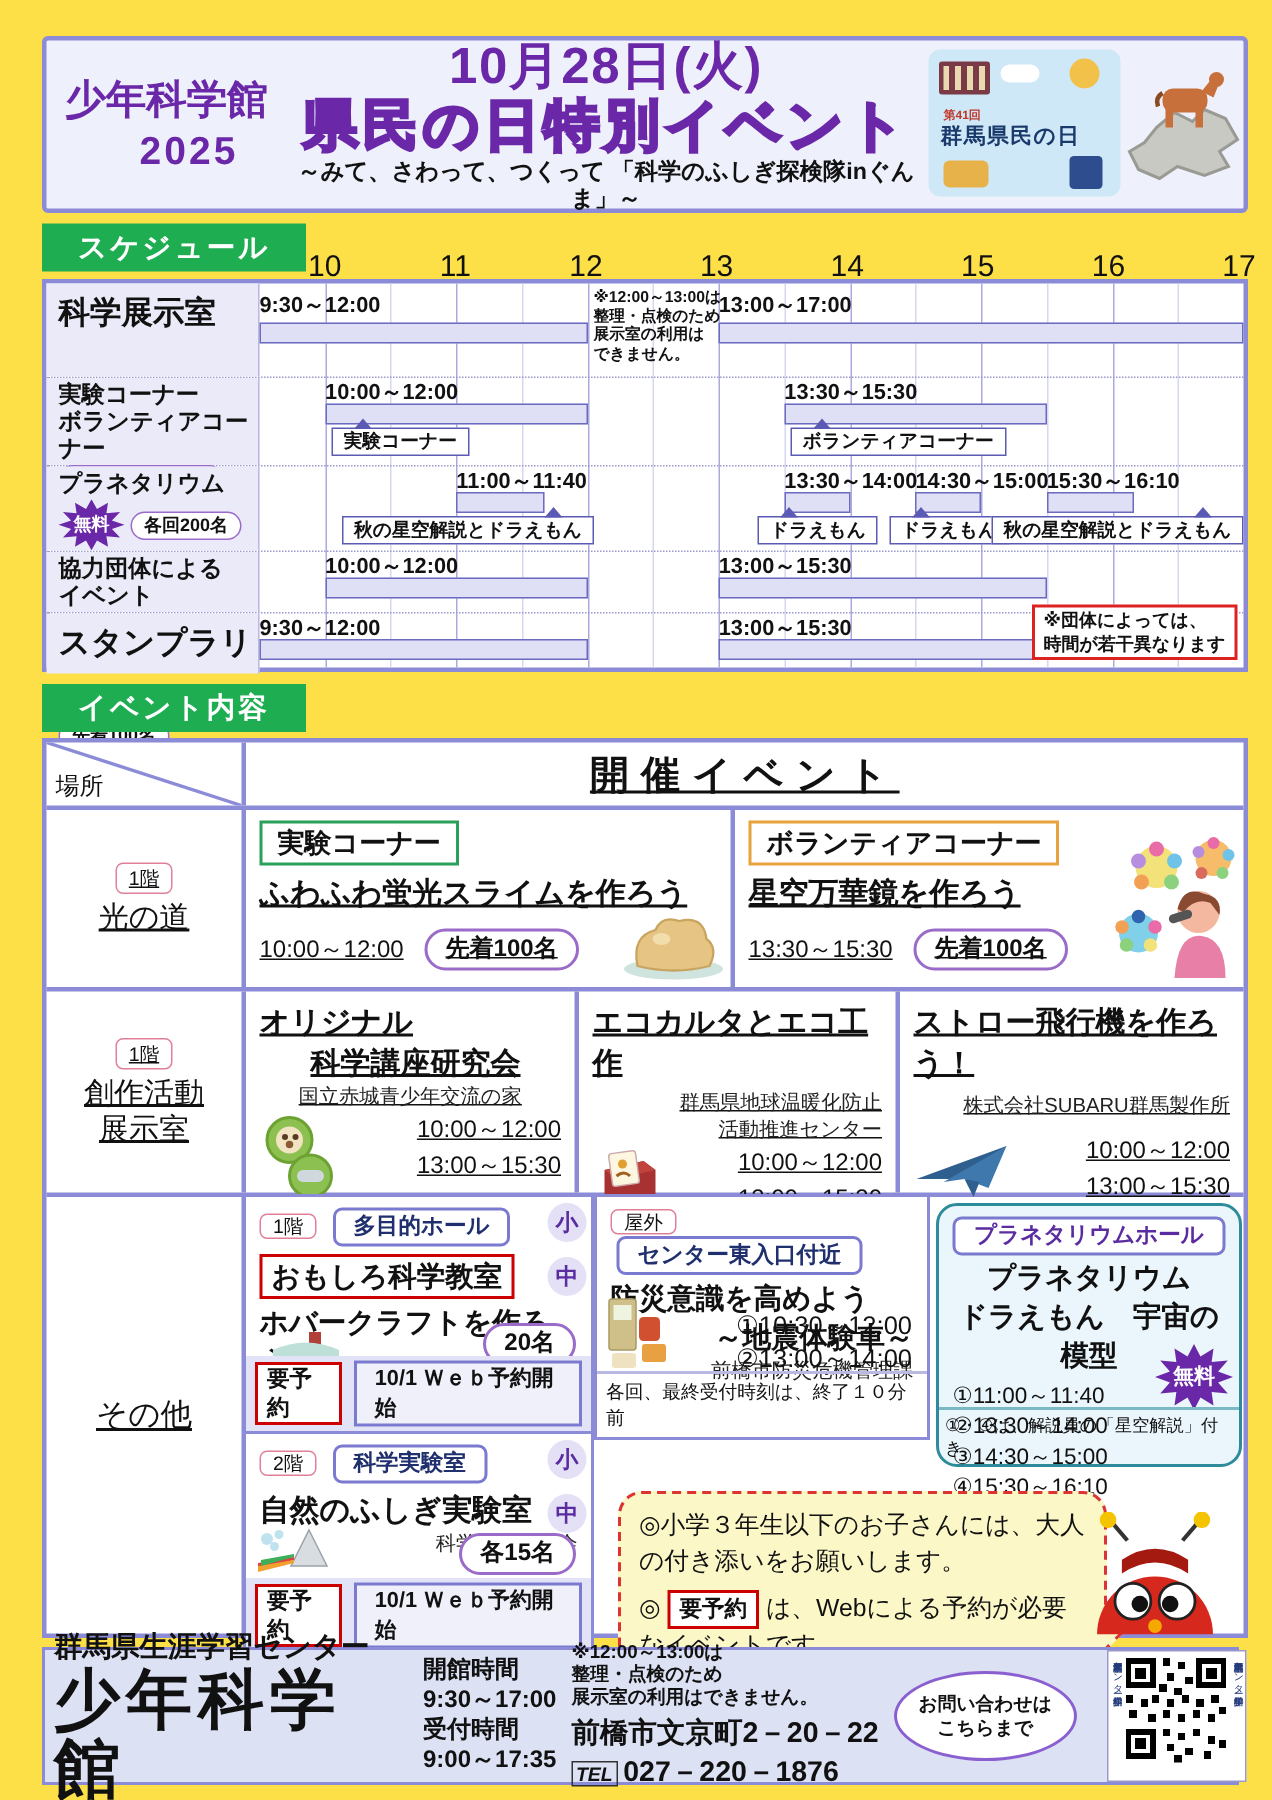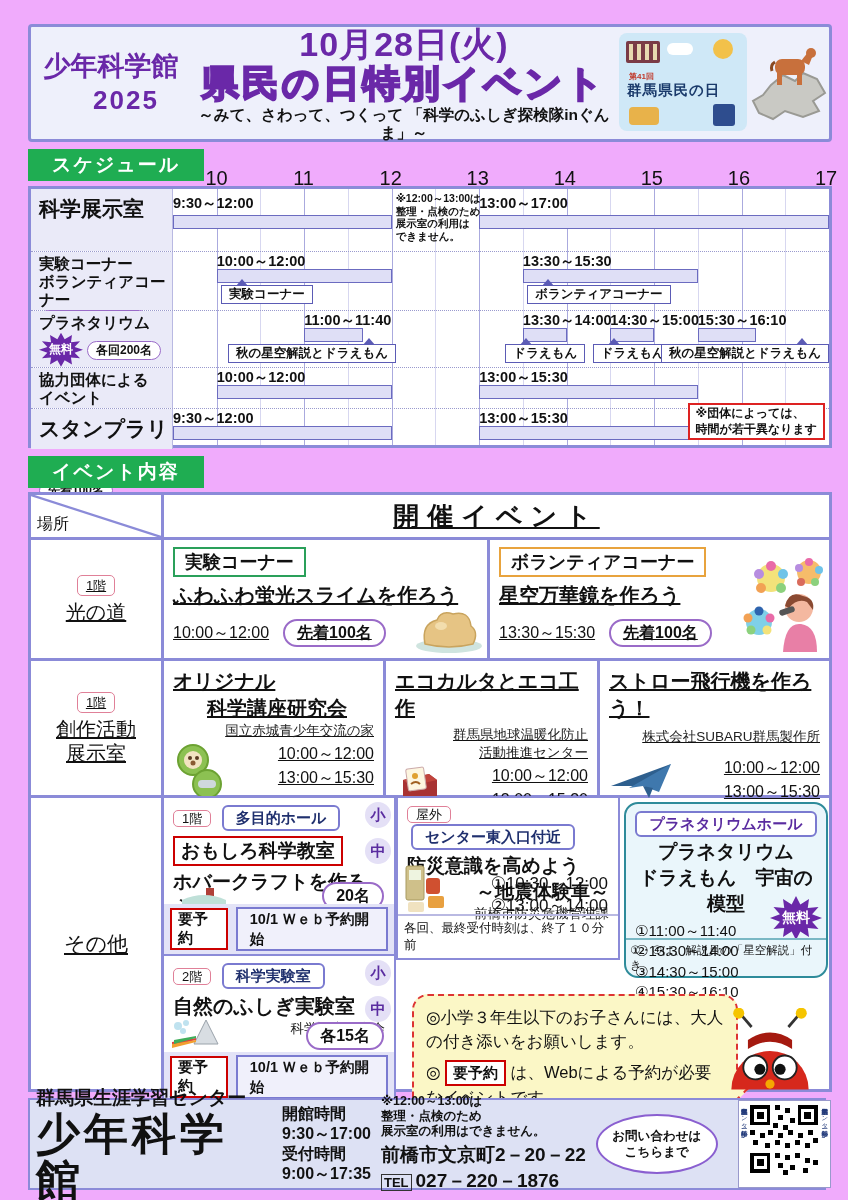--- a/index.html
+++ b/index.html
@@ -1,16 +1,16 @@
 <!DOCTYPE html>
 <html><head>
 <meta charset="utf-8">
 <style>
   html,body{margin:0;padding:0;background:#fff;}
-  .page{position:relative;width:848px;height:1200px;background:#f0abfc;overflow:hidden;
+  .page{position:relative;width:848px;height:1200px;background:#fde047;overflow:hidden;
         font-family:"Liberation Sans","DejaVu Sans",sans-serif;color:#111;}
 
   
   .header-box{position:absolute;left:28px;top:24px;width:798px;height:112px;
     border:3px solid #8b8bd8;border-radius:4px;background:#eef0fb;display:flex;align-items:center;}
   .h-left{width:160px;text-align:center;color:#6a28a8;font-weight:bold;line-height:1.25;}
   .h-left .l1{font-size:27px;}
   .h-left .l2{font-size:26px;letter-spacing:2px;margin-left:30px;}
   .h-center{flex:1;text-align:center;line-height:1.12;}
   .h-date{font-size:34px;font-weight:bold;color:#6a28a8;letter-spacing:1px;}
@@ -111,21 +111,21 @@
 
   
   .footer{position:absolute;left:28px;top:1098px;width:798px;height:92px;background:#dde1f4;
     border:2px solid #8b8bd8;display:flex;align-items:center;gap:10px;padding:0 6px;box-sizing:border-box;}
   .f-org{font-size:19px;font-weight:bold;}
   .f-name{font-size:44px;font-weight:bold;letter-spacing:4px;line-height:1.05;}
   .f-hours{font-size:16px;font-weight:bold;line-height:1.25;white-space:nowrap;}
   .f-note{font-size:12.5px;font-weight:bold;line-height:1.2;white-space:pre-line;}
   .f-addr{font-size:19px;font-weight:bold;margin-top:3px;white-space:nowrap;}
   .f-tel{font-size:19px;font-weight:bold;white-space:nowrap;}
-  .f-tel .tl{font-size:13px;border:1px solid #333;padding:0 2px;margin-right:4px;}
+  .f-tel .tl{font-size:13px;border:1px solid #333;padding:0 2px;margin-right:4px;font-style:italic;}
   .contact-oval{border:2.5px solid #8a5fd0;border-radius:50%;background:#fff;width:118px;height:56px;
     display:flex;flex-direction:column;align-items:center;justify-content:center;
     font-size:12.5px;font-weight:bold;line-height:1.3;flex:0 0 118px;}
   .qr-wrap{background:#fff;border:1px solid #99c;height:82px;display:flex;align-items:stretch;padding:2px;gap:1px;}
   .qr-cap{writing-mode:vertical-rl;font-size:6.5px;color:#223a7a;line-height:1;}
 </style>
 </head>
 <body>
 
 <div class="page">
@@ -343,21 +343,21 @@
     </div>
 
     <div class="et-row" style="height:134px;">
       <div class="rlabel">
         <span class="floor-badge">1階</span>
         <span class="rplace"><span>創作活動</span><br><span>展示室</span></span>
       </div>
       <div class="cellpad" style="flex:0 0 222px;border-right:3px solid #8b8bd8;">
         <div class="etitle" style="margin-top:0;">オリジナル</div>
         <div class="etitle" style="margin-top:0;padding-left:34px;">科学講座研究会</div>
-        <div class="org" style="text-align:right;">国立赤城青少年交流の家</div>
+        <div class="org" style="text-align:center;">国立赤城青少年交流の家</div>
         <div style="display:flex;margin-top:2px;">
           <svg width="56" height="58" viewBox="0 0 56 58">
             <circle cx="20" cy="18" r="15" fill="#8cc152" stroke="#6ca232" stroke-width="2"></circle>
             <circle cx="20" cy="18" r="9" fill="#f2e3c2"></circle>
               <circle cx="17" cy="16" r="2" fill="#5a3b22"></circle>
             <circle cx="24" cy="16" r="2" fill="#5a3b22"></circle>
               <circle cx="20" cy="21" r="2.5" fill="#8a5a32"></circle>
             <circle cx="34" cy="42" r="14" fill="#8cc152" stroke="#6ca232" stroke-width="2"></circle>
             <rect x="25" y="38" width="18" height="8" rx="4" fill="#cfd8dc"></rect>
           </svg>

